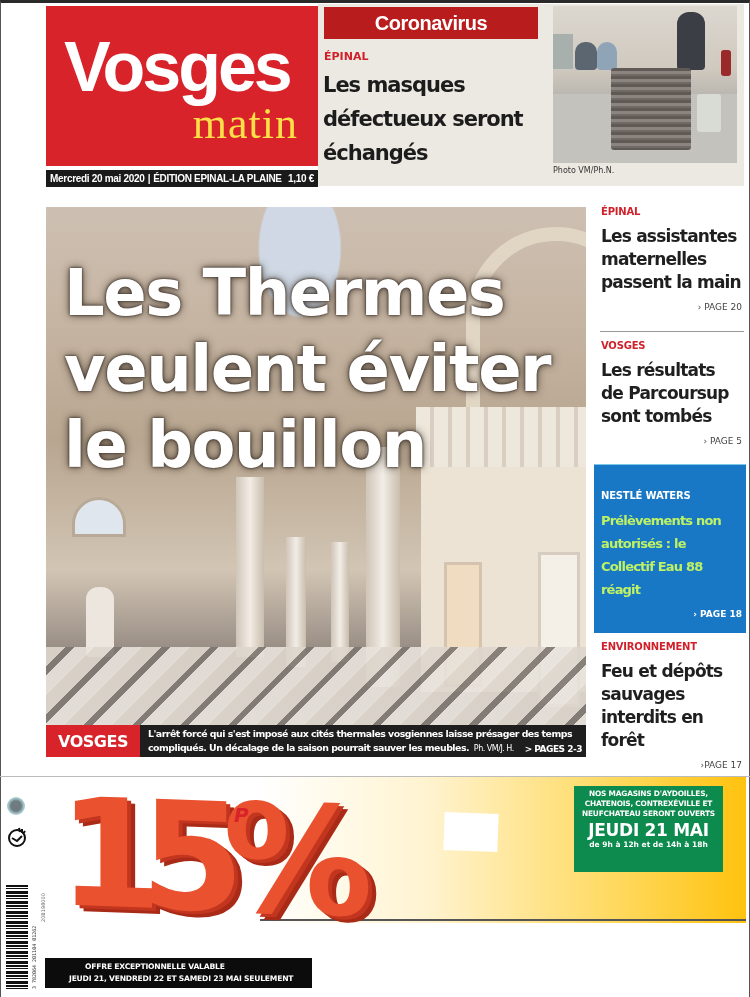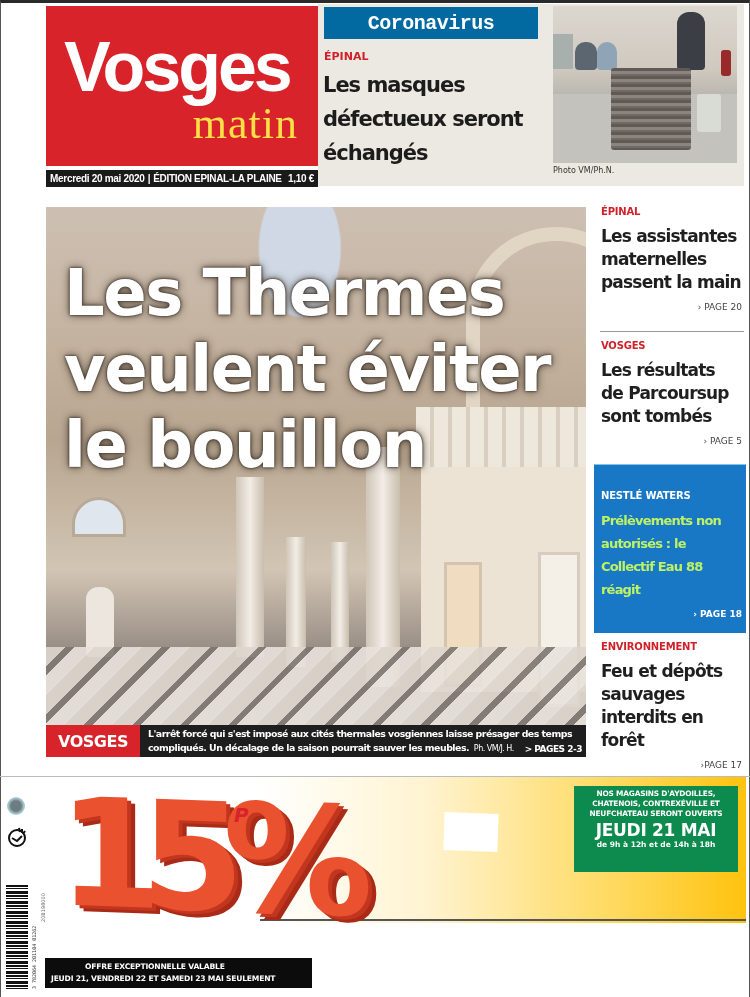--- a/index.html
+++ b/index.html
@@ -11,21 +11,21 @@
   
   .logo-block { position: absolute; left: 46px; top: 6px; width: 272px; height: 160px; background: #d8232a; }
   .logo-vosges { position: absolute; left: 18px; top: 26px; font-family: "Liberation Sans", sans-serif; font-weight: 700; font-size: 70px; letter-spacing: -3px; color: #fff; line-height: 1; }
   .logo-matin { position: absolute; right: 20px; top: 96px; font-family: "Liberation Serif", serif; font-size: 44px; color: #fde047; line-height: 1; letter-spacing: 1px; text-align: center; }
   .date-bar { position: absolute; left: 46px; top: 170px; width: 272px; height: 17px; background: #1a1a1a; color: #fff; font-family: "Liberation Sans", sans-serif; font-size: 10px; font-weight: 700; display: flex; align-items: center; padding: 0 4px; letter-spacing: -0.3px; }
   .date-bar .sep { margin: 0 3px; }
   .date-bar .price { margin-left: auto; }
 
   
   .teaser { position: absolute; left: 318px; top: 4px; width: 426px; height: 182px; background: #ebe9e1; }
-  .teaser-band { position: absolute; left: 6px; top: 3px; width: 214px; height: 32px; background: #0369a1; color: #fff; font-family: Liberation Mono, monospace; font-weight: 700; font-size: 20px; display: flex; align-items: center; justify-content: center; letter-spacing: -0.5px; }
+  .teaser-band { position: absolute; left: 6px; top: 3px; width: 214px; height: 32px; background: #b91c1c; color: #fff; font-family: Liberation Sans, sans-serif; font-weight: 700; font-size: 20px; display: flex; align-items: center; justify-content: center; letter-spacing: -0.5px; }
   .teaser-kicker { position: absolute; left: 6px; top: 46px; color: #d0202a; font-family: "DejaVu Sans", sans-serif; font-weight: 700; font-size: 11px; }
   .teaser-title { position: absolute; left: 5px; top: 64px; width: 224px; font-family: "DejaVu Sans", sans-serif; font-weight: 700; font-size: 21px; line-height: 34px; color: #1c1c1c; letter-spacing: -1px; }
   .teaser-photo { position: absolute; left: 235px; top: 2px; width: 184px; height: 157px; overflow: hidden; background: linear-gradient(180deg, #dcd7cf 0%, #cfc9bf 40%, #b7b3ad 60%, #c9c6c1 100%); }
   .teaser-photo .window { position: absolute; left: 0; top: 28px; width: 20px; height: 35px; background: #a8b0ae; }
   .teaser-photo .person1 { position: absolute; left: 22px; top: 36px; width: 22px; height: 28px; border-radius: 10px 10px 4px 4px; background: #5c6671; }
   .teaser-photo .person2 { position: absolute; left: 44px; top: 36px; width: 20px; height: 28px; border-radius: 10px 10px 4px 4px; background: #8fa4b6; }
   .teaser-photo .person3 { position: absolute; left: 124px; top: 6px; width: 28px; height: 58px; border-radius: 12px 12px 4px 4px; background: #3b3e44; }
   .teaser-photo .desk { position: absolute; left: 0; top: 88px; width: 184px; height: 69px; background: #c4c2bd; }
   .teaser-photo .stack { position: absolute; left: 58px; top: 62px; width: 80px; height: 82px; background: repeating-linear-gradient(180deg, #5f5a56 0 3px, #8c857f 3px 6px, #6f6a65 6px 8px); border-radius: 3px; }
   .teaser-photo .bottle { position: absolute; left: 144px; top: 88px; width: 24px; height: 38px; background: #d8dcd4; border-radius: 3px; }
@@ -73,29 +73,29 @@
   .side-3 .title { color: #bef264; font-size: 13px; line-height: 23px; }
   .side-3 .page-ref { color: #fff; font-weight: 700; }
   .side-4 { top: 641px; padding: 0 4px 0 7px; }
   .side-hline { position: absolute; left: 594px; top: 464px; width: 152px; height: 2px; background: #7dc6e8; }
 
   
   .ad { position: absolute; left: 0; top: 776px; width: 750px; height: 221px; border-top: 1px solid #bbb; }
   .ad-yellow { position: absolute; left: 258px; top: 0; width: 488px; height: 146px; background: linear-gradient(90deg, #ffffff 0%, #fff3cf 35%, #ffd85a 75%, #ffc20e 100%); }
   .ad-rule { position: absolute; left: 260px; top: 142px; width: 486px; height: 2px; background: #555; }
   .ad-white-rect { position: absolute; left: 444px; top: 36px; width: 54px; height: 38px; background: #fff; transform: rotate(2deg); }
-  .ad-green { position: absolute; left: 574px; top: 9px; width: 164px; height: 86px; background: #0d8a4d; color: #fff; font-family: "DejaVu Sans", sans-serif; font-weight: 700; text-align: center; padding-top: 3px; }
+  .ad-green { position: absolute; left: 574px; top: 9px; width: 149px; height: 86px; background: #0d8a4d; color: #fff; font-family: "DejaVu Sans", sans-serif; font-weight: 700; text-align: center; padding-top: 3px; }
   .ad-green .stores { font-size: 7.4px; line-height: 10px; letter-spacing: -0.2px; }
   .ad-green .date { font-size: 17px; line-height: 20px; letter-spacing: -0.3px; margin-top: 1px; }
   .ad-green .hours { font-size: 7.5px; line-height: 10px; }
   .big-15 { position: absolute; left: 58px; top: 4px; width: 200px; height: 150px; font-family: "DejaVu Sans", sans-serif; font-weight: 700; font-size: 150px; letter-spacing: -22px; line-height: 150px; color: #e9512f; text-shadow: 4px 3px 0 #c2351e, 8px 6px 0 #a82a17, 0 0 1px #fff; transform: skewY(2deg); }
   .ad-p { position: absolute; left: 234px; top: 26px; font-family: "DejaVu Sans", sans-serif; font-weight: 700; font-style: italic; font-size: 20px; color: #d8232a; }
   .ad-black { position: absolute; left: 45px; top: 181px; width: 267px; height: 30px; background: #0c0c0c; color: #fff; font-family: "DejaVu Sans", sans-serif; font-weight: 700; font-size: 7.6px; line-height: 12px; padding-top: 3px; letter-spacing: -0.2px; }
   .ad-black .l1 { padding-left: 40px; }
-  .ad-black .l2 { padding-left: 6px; }
+  .ad-black .l2 { padding-left: 24px; }
   .ad-code { position: absolute; left: 40px; top: 145px; font-size: 5px; color: #666; transform: rotate(-90deg); transform-origin: left top; font-family: "DejaVu Sans", sans-serif; }
 
   .icon-recycle { position: absolute; left: 7px; top: 797px; width: 18px; height: 18px; border-radius: 50%; background: radial-gradient(circle, #6e7b80 0 40%, #9ec3c8 60%, #dfe9e9 100%); }
   .icon-triman { position: absolute; left: 6px; top: 826px; width: 22px; height: 22px; }
   .barcode { position: absolute; left: 6px; top: 885px; width: 22px; height: 104px; background: repeating-linear-gradient(180deg, #111 0 2px, #fff 2px 3px, #111 3px 4px, #fff 4px 6px, #111 6px 9px, #fff 9px 10px); }
   .barcode-digits { position: absolute; left: 31px; top: 885px; width: 6px; height: 104px; font-size: 5px; color: #333; writing-mode: vertical-rl; transform: rotate(180deg); font-family: "DejaVu Sans Mono", monospace; }
 </style>
 </head>
 <body>
 

